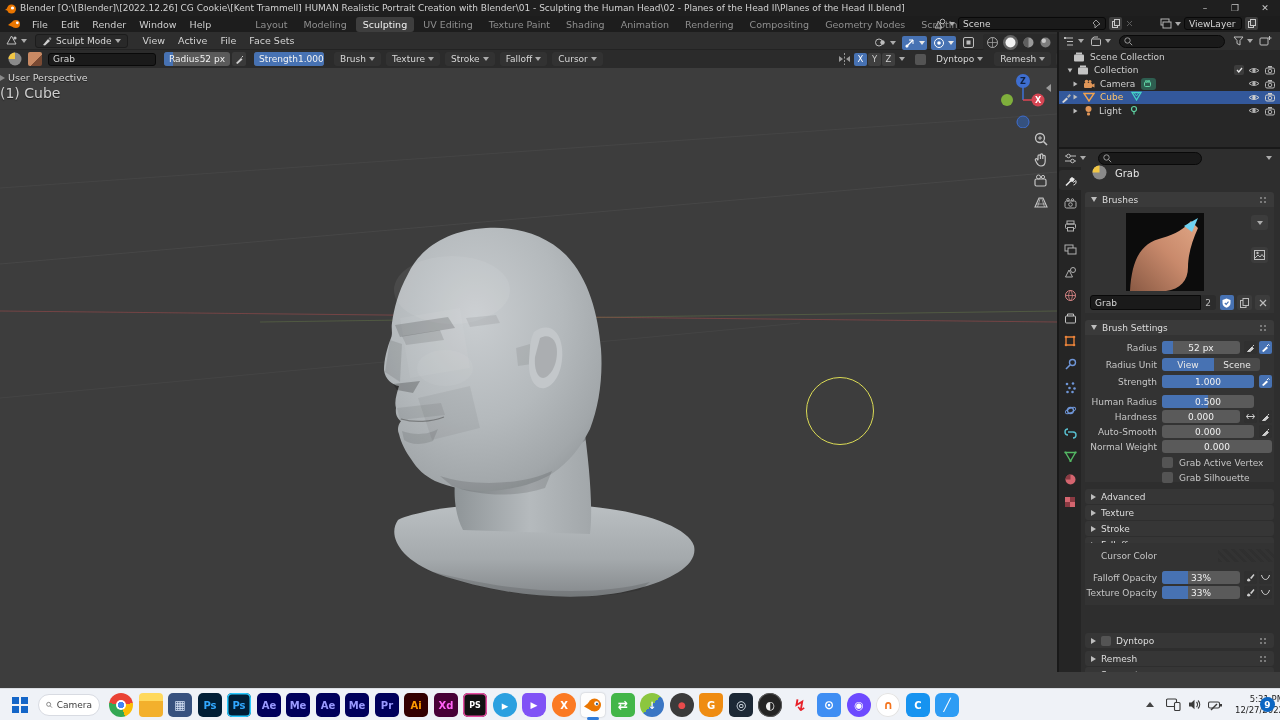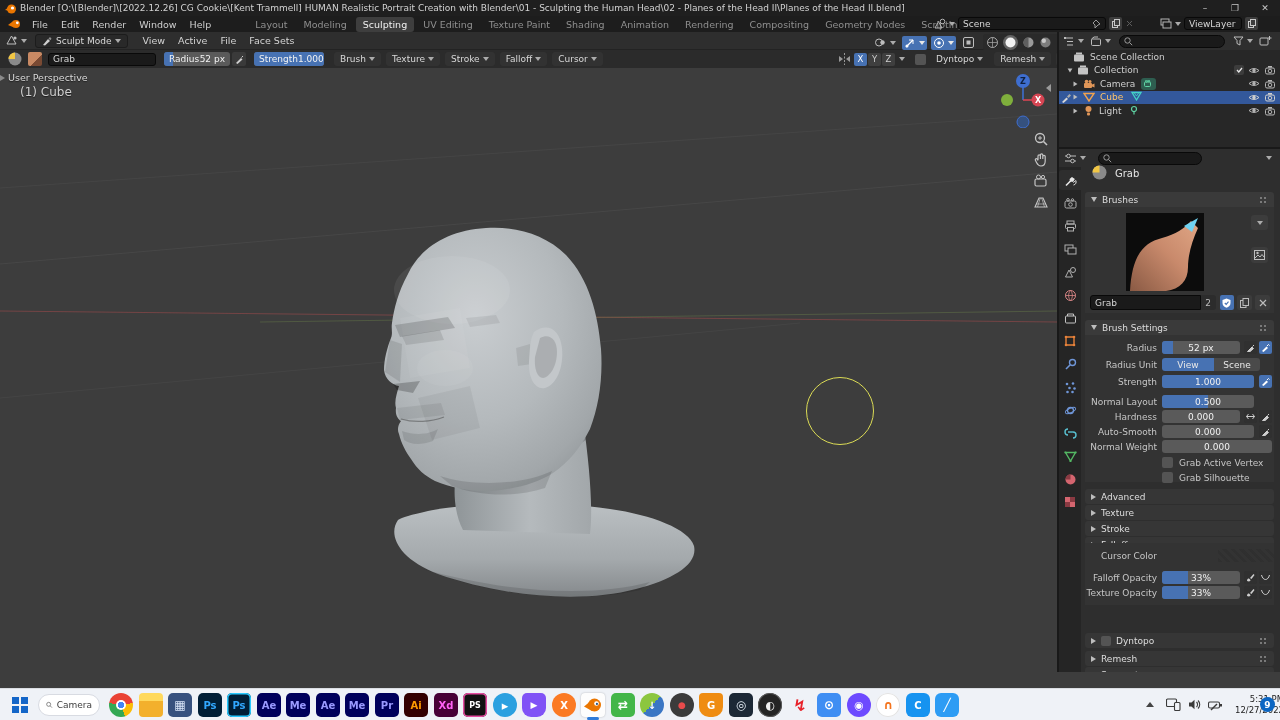--- a/index.html
+++ b/index.html
@@ -373,21 +373,21 @@
       <ellipse cx="445" cy="300" rx="28" ry="18" fill="#ffffff" opacity="0.05"></ellipse>
 
       <path d="M534,264 C547,254 560,261 562,280 C564,300 556,317 545,320 C535,322 528,310 529,293 C530,281 530,271 534,264 Z" fill="#c3c7ca"></path>
       <path d="M540,270 C550,265 557,272 557,284 C557,298 550,309 543,310 C537,310 534,300 535,289 Z" fill="#000" opacity="0.12"></path>
     </svg>
     
     <div class="abs" style="left:806px;top:309px;width:68px;height:68px;border:1.5px solid #dcdc55;border-radius:50%"></div>
     
     <span class="abs" style="left:0;top:7px;width:0;height:0;border-top:3.5px solid transparent;border-bottom:3.5px solid transparent;border-left:5px solid #8a8a8a"></span>
     <span class="abs" style="left:8px;top:4px;color:#dadada;font-size:9.5px;text-shadow:0 1px 1px rgba(0,0,0,.55)">User Perspective</span>
-    <span class="abs" style="left:20px;top:17px;color:#cfcfcf;font-size:12px;text-shadow:0 1px 1px rgba(0,0,0,.55)">(1) Cube</span>
+    <span class="abs" style="left:0;top:17px;color:#cfcfcf;font-size:14px;text-shadow:0 1px 1px rgba(0,0,0,.55)">(1) Cube</span>
     <span class="abs" style="left:1046px;top:16px;width:0;height:0;border-top:4px solid transparent;border-bottom:4px solid transparent;border-right:5px solid #9a9a9a"></span>
     
     <div class="abs" style="left:995px;top:4px;width:56px;height:56px">
       <svg width="56" height="56" viewBox="0 0 56 56">
         <path d="M28,28 L28,14" stroke="#3e6ed0" stroke-width="1.6"></path>
         <path d="M28,28 L38,28" stroke="#d64553" stroke-width="1.6"></path>
         <circle cx="28" cy="9" r="7" fill="#3e6ed0"></circle>
         <circle cx="43" cy="28" r="6.5" fill="#d64553"></circle>
         <circle cx="12" cy="28" r="6" fill="#7faf3c"></circle>
         <circle cx="28" cy="50" r="6" fill="#35517e" stroke="#3e6ed0"></circle>
@@ -752,21 +752,21 @@
         <div class="fillbar" style="width:100%"></div>
         <b>1.000</b>
       </div>
       <div class="sbtn blue" style="left:174px;top:40px">
           <svg width="9" height="9" viewBox="0 0 9 9">
             <path d="M1,8 L5.5,3.5 L7,5 L2.5,9 Z" fill="#fff"></path>
             <path d="M6,3 L7.5,1.5 L8.5,2.5" stroke="#fff" fill="none"></path>
           </svg>
         </div>
 
-      <span class="plabel" style="left:0;top:62px">Normal Layout</span>
+      <span class="plabel" style="left:0;top:62px">Human Radius</span>
       <div class="pslider" style="left:77px;top:60px;width:92px">
         <div class="fillbar" style="width:50%"></div>
         <b>0.500</b>
       </div>
 
       <span class="plabel" style="left:0;top:77px">Hardness</span>
       <div class="pslider" style="left:77px;top:75px;width:78px">
         <div class="fillbar" style="width:0%"></div>
         <b>0.000</b>
       </div>

